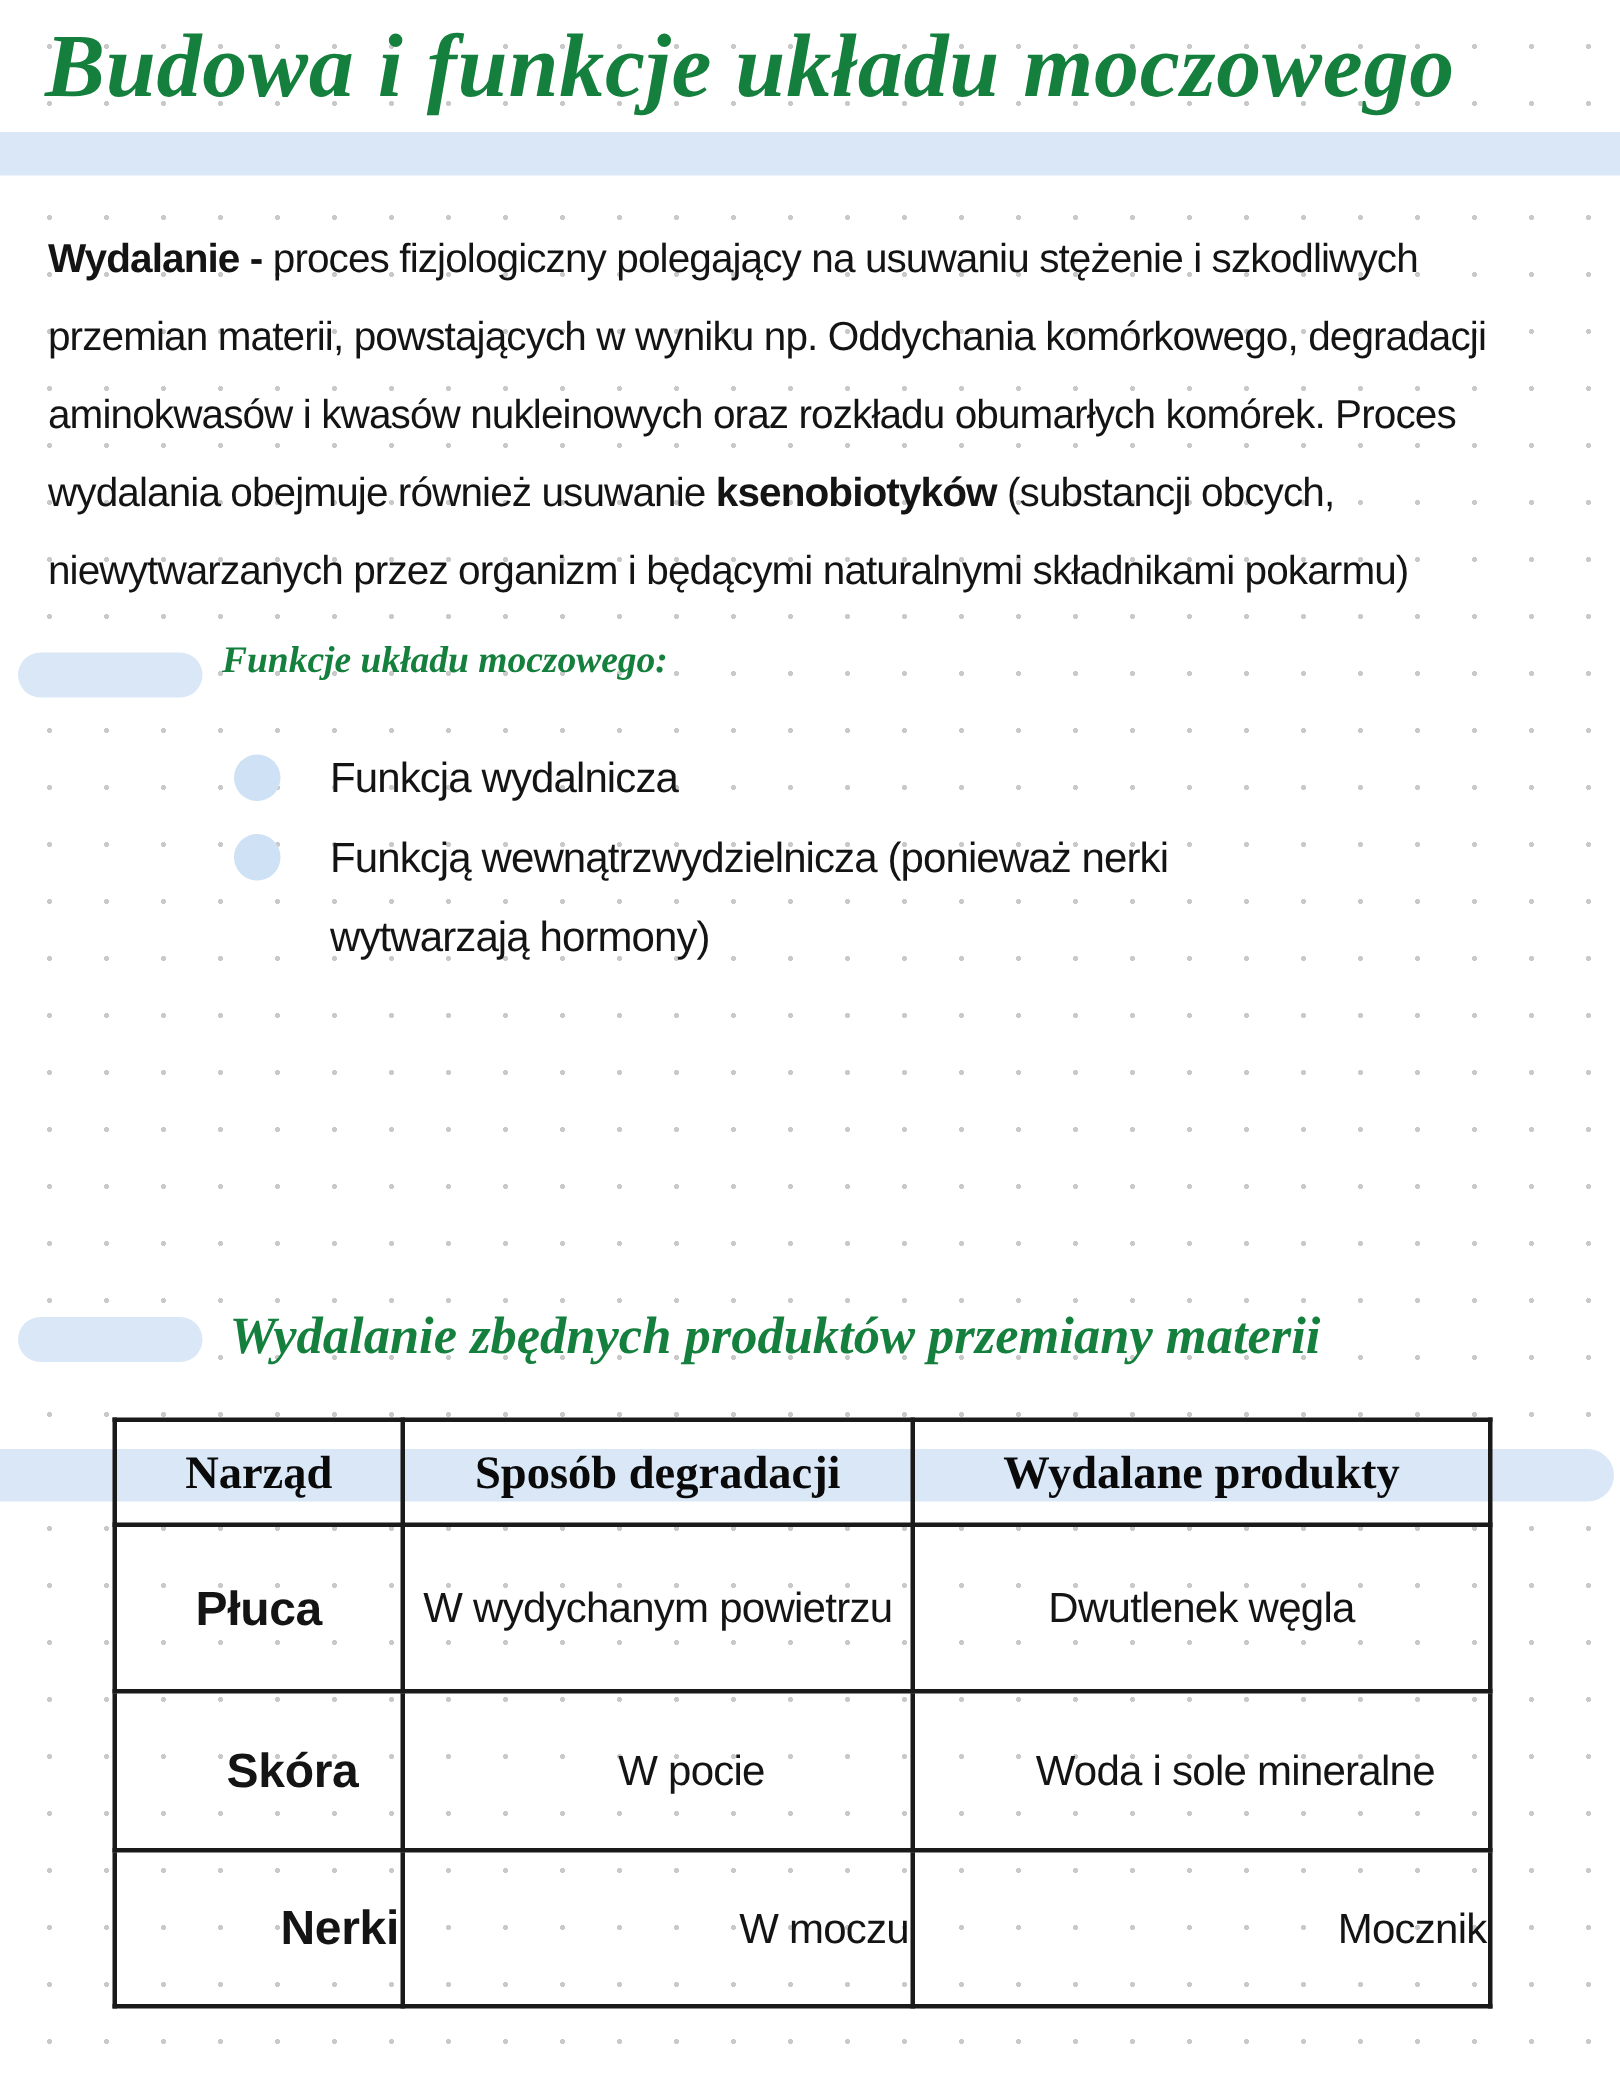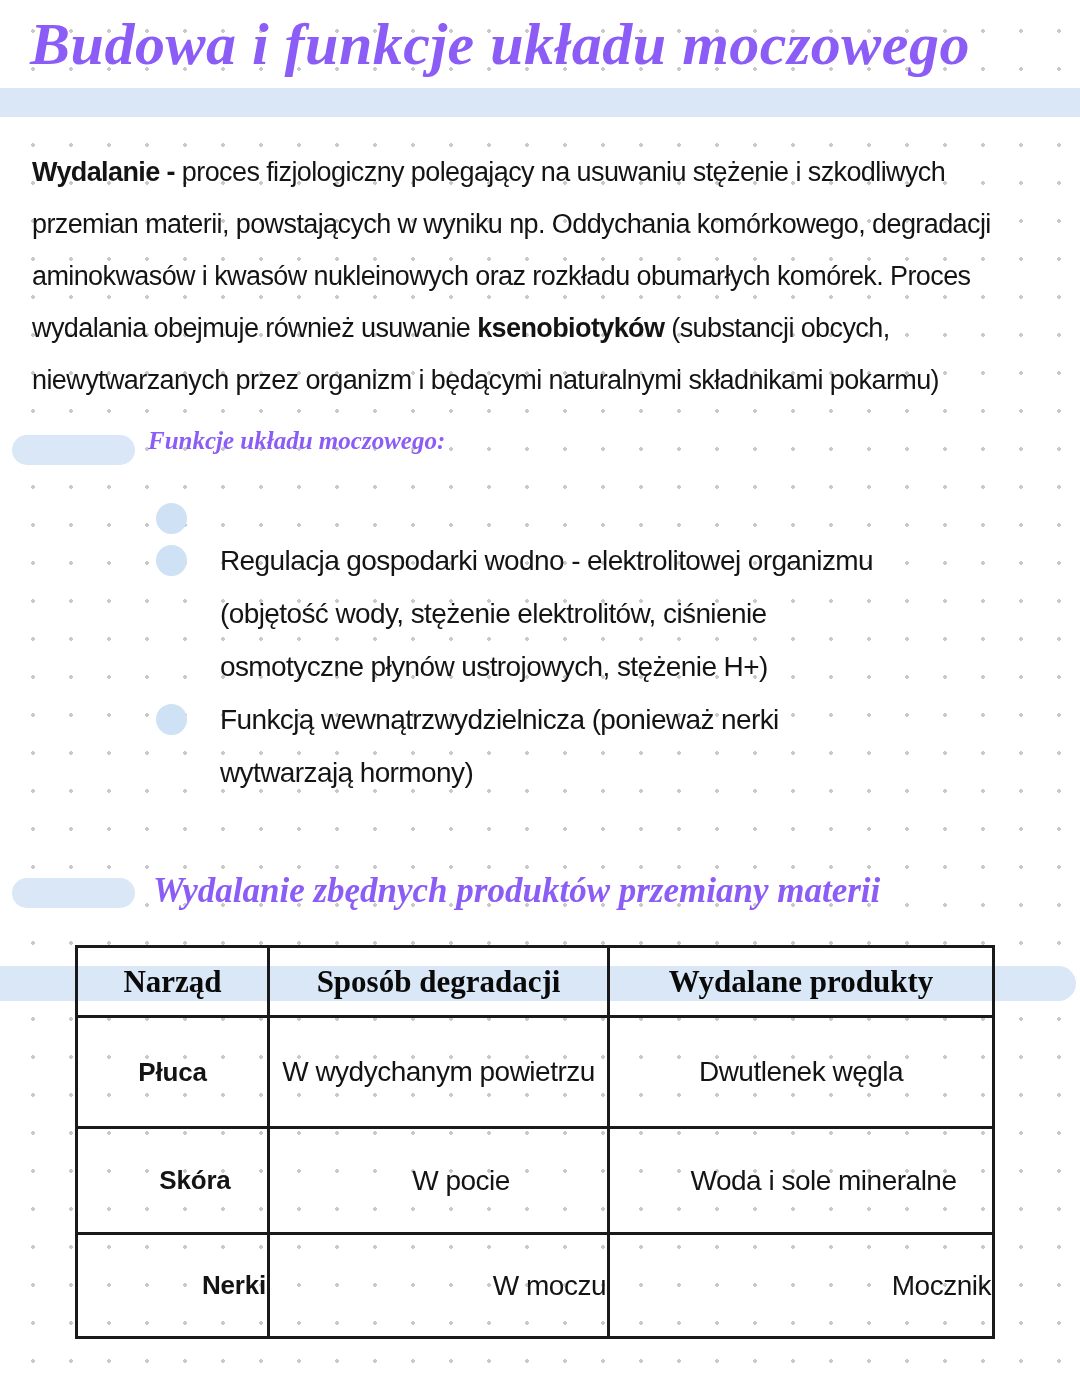--- a/index.html
+++ b/index.html
@@ -14,21 +14,21 @@
     width: 1080px; height: 1395px;
     position: relative;
     overflow: hidden;
     color: #141414;
     background-color: #ffffff;
     background-image: radial-gradient(circle, var(--dot) 1.6px, transparent 1.9px);
     background-size: 38px 38px;
     background-position: 14px 12px;
     font-family: "Liberation Sans", sans-serif;
   }
-  .serif { font-family: "Liberation Serif", serif; font-style: italic; font-weight: bold; color: #8b5cf6; }
+  .serif { font-family: "Liberation Serif", serif; font-style: italic; font-weight: bold; color: #15803d; }
   .hand { letter-spacing: -0.6px; }
 
   #page-title {
     position: absolute; top: 4px; left: 30px;
     font-size: 60px; letter-spacing: 0.5px; white-space: nowrap;
     line-height: 80px;
   }
   #title-highlight-bar {
     position: absolute; top: 88px; left: 0;
     width: 1080px; height: 29px;
@@ -81,21 +81,21 @@
     text-align: center; vertical-align: middle;
     background: transparent;
     overflow: hidden;
   }
   #excretion-table th {
     height: 70px;
     font-family: "Liberation Serif", serif; font-weight: bold;
     font-size: 31px; color: #0a0a0a;
   }
   #excretion-table td { font-size: 28px; letter-spacing: -0.5px; }
-  #excretion-table td.organ { font-weight: bold; font-size: 26px; letter-spacing: -0.2px; }
+  #excretion-table td.organ { font-weight: bold; font-size: 32px; letter-spacing: -0.2px; }
   #excretion-table tr.r0 td { height: 111px; }
   #excretion-table tr.r1 td { height: 106px; padding-left: 46px; }
   #excretion-table tr.r2 td { height: 104px; text-align: right; }
 </style>
 </head>
 <body>
 
 <div id="page-title" class="serif">Budowa i funkcje układu moczowego</div>
 <div id="title-highlight-bar"></div>
 
@@ -116,26 +116,21 @@
     <span>niewytwarzanych przez organizm i będącymi naturalnymi składnikami pokarmu)</span>
   </div>
 </div>
 
 <div id="functions-pill" class="pill"></div>
 <div id="functions-heading" class="serif">Funkcje układu moczowego:</div>
 
 <div id="functions-list">
   <div class="bullet-row">
     <span class="bullet-dot"></span>
-  </div>
-  <div class="bullet-row">
-    <span class="bullet-dot"></span>
-    <span class="bullet-text hand">Regulacja gospodarki wodno - elektrolitowej organizmu
-(objętość wody, stężenie elektrolitów, ciśnienie
-osmotyczne płynów ustrojowych, stężenie H+)</span>
+    <span class="bullet-text hand">Funkcja wydalnicza</span>
   </div>
   <div class="bullet-row">
     <span class="bullet-dot"></span>
     <span class="bullet-text hand">Funkcją wewnątrzwydzielnicza (ponieważ nerki
 wytwarzają hormony)</span>
   </div>
 </div>
 
 <div id="excretion-pill" class="pill"></div>
 <div id="excretion-heading" class="serif">Wydalanie zbędnych produktów przemiany materii</div>

